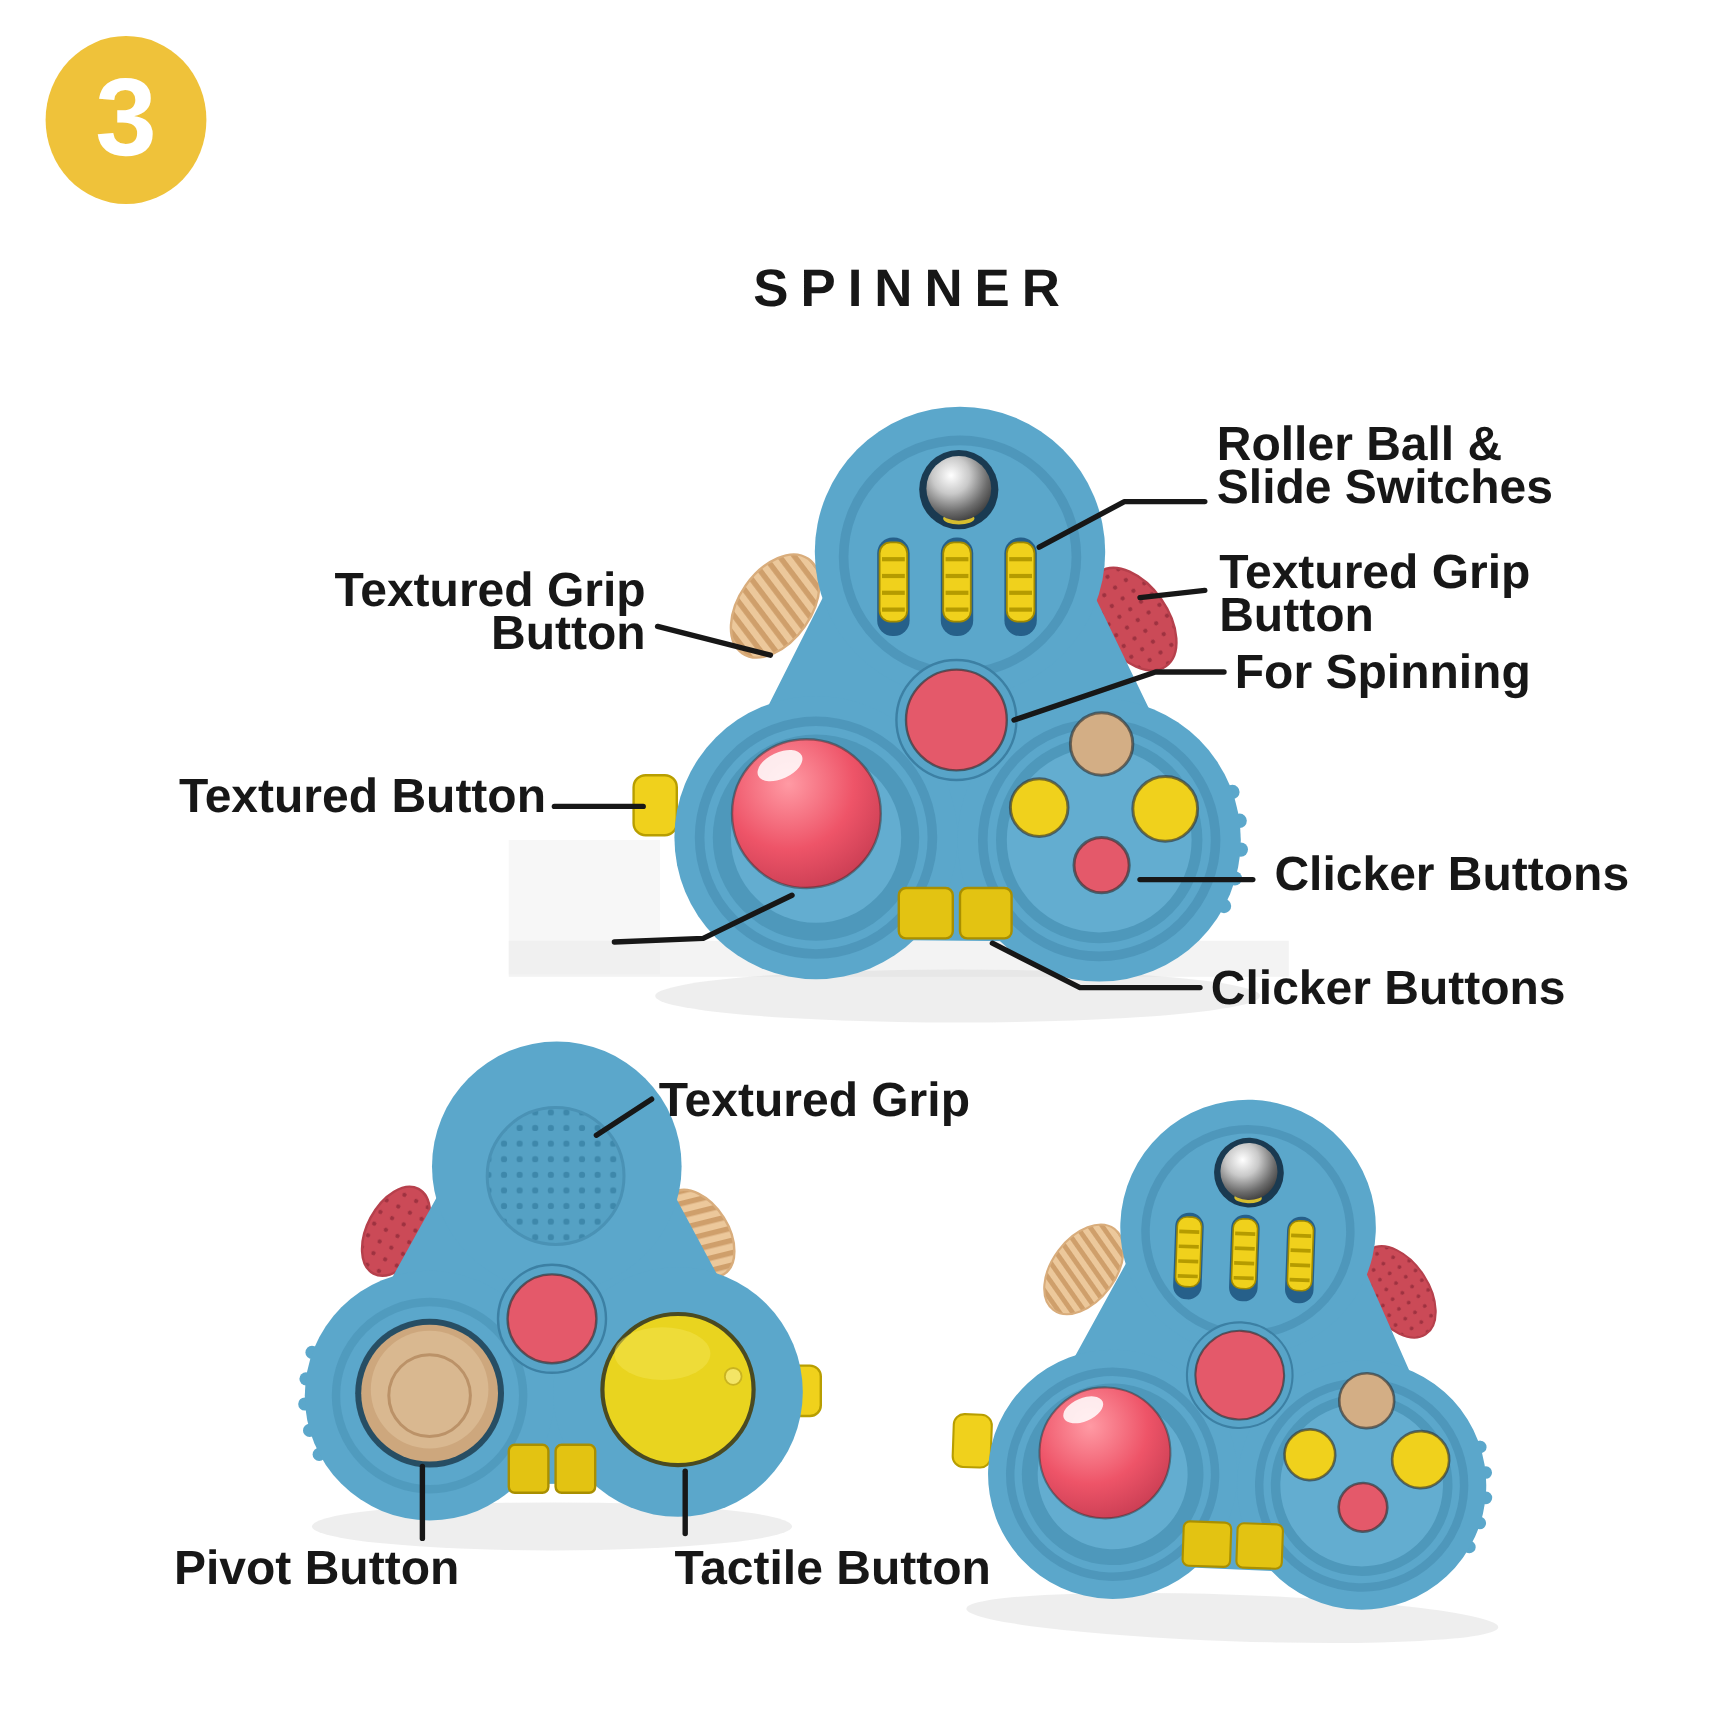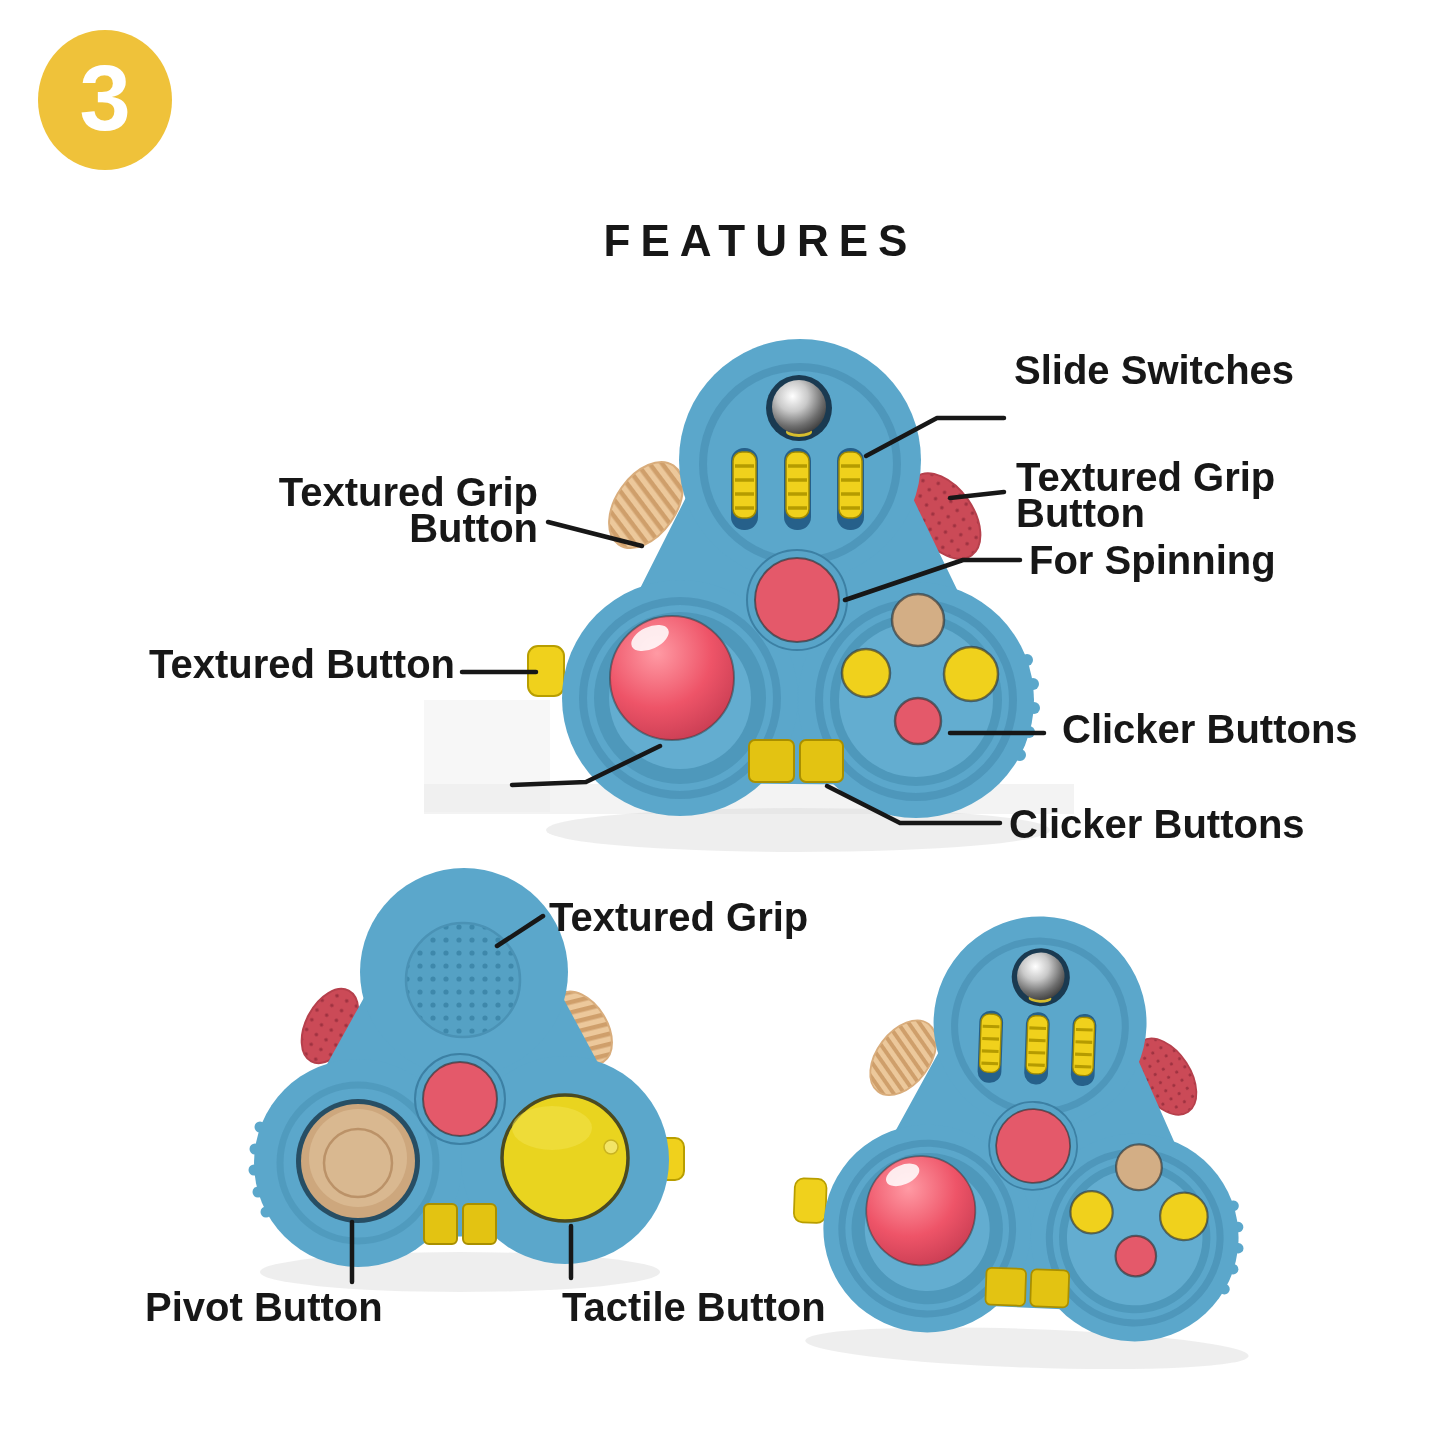--- a/index.html
+++ b/index.html
@@ -41,21 +41,21 @@
 </style>
 </head>
 <body>
 
 <div class="page">
 
   <div class="badge">
     <div class="badge-number">3</div>
   </div>
 
-  <div class="subtitle">FEATURES</div>
+  <div class="subtitle">SPINNER</div>
 
   <svg class="art" width="1445" height="1445" viewBox="0 0 1445 1445">
     <defs>
       <radialGradient id="metalGrad" cx="38%" cy="30%" r="75%">
         <stop offset="0%" stop-color="#ffffff"></stop>
         <stop offset="38%" stop-color="#c9c9c9"></stop>
         <stop offset="75%" stop-color="#6d6d6d"></stop>
         <stop offset="100%" stop-color="#3b3b3b"></stop>
       </radialGradient>
       <radialGradient id="ballGrad" cx="38%" cy="30%" r="80%">
@@ -227,20 +227,21 @@
       <polyline class="leader" points="548,522 642,546"></polyline>
       <polyline class="leader" points="462,672 536,672"></polyline>
       <polyline class="leader" points="512,785 586,782 660,746"></polyline>
       <polyline class="leader" points="543,916 497,946"></polyline>
       <polyline class="leader" points="352,1222 352,1282"></polyline>
       <polyline class="leader" points="571,1226 571,1278"></polyline>
     </g>
   </svg>
 
   <div class="callout" style="left:1014px; top:352px;">
+    <span>Roller Ball &amp;</span>
     <span>Slide Switches</span>
   </div>
   <div class="callout" style="left:1016px; top:459px;">
     <span>Textured Grip</span>
     <span>Button</span>
   </div>
   <div class="callout" style="left:1029px; top:542px;">
     <span>For Spinning</span>
   </div>
   <div class="callout" style="left:1062px; top:711px;">

